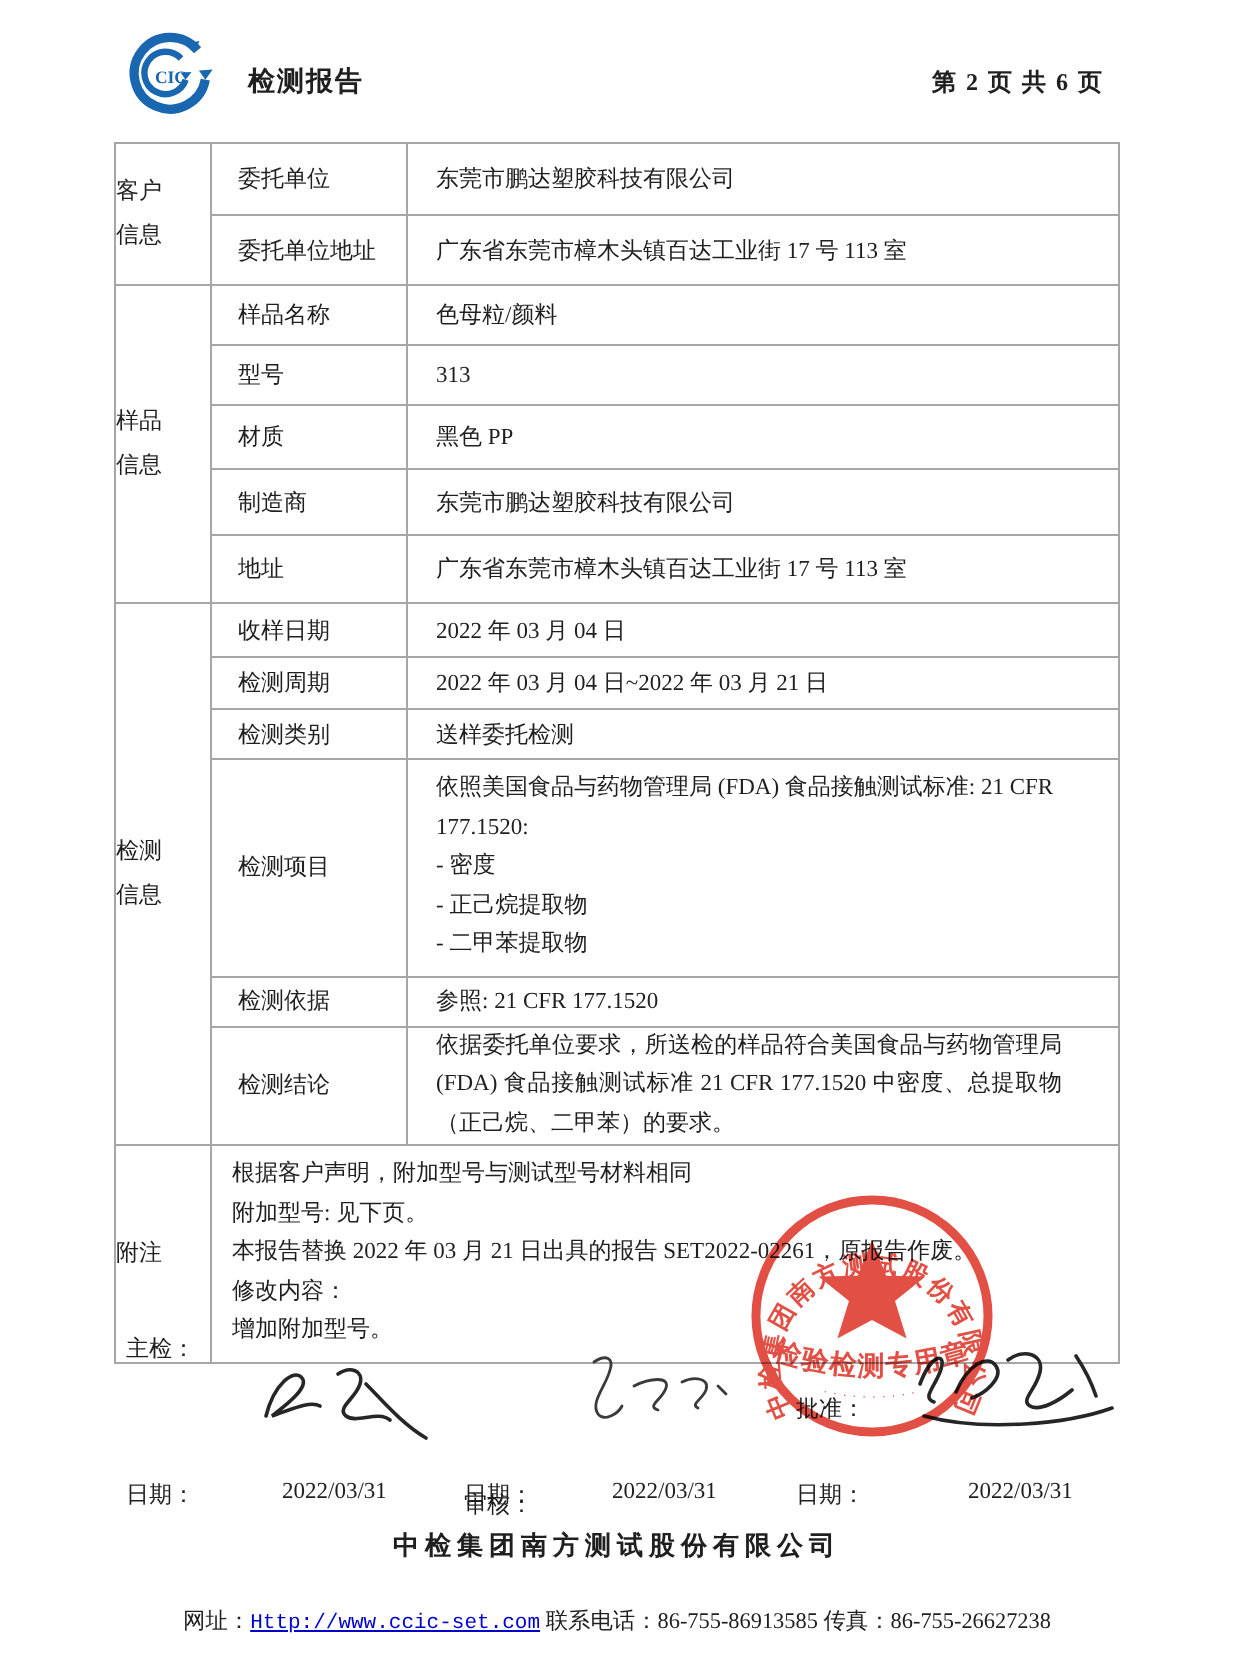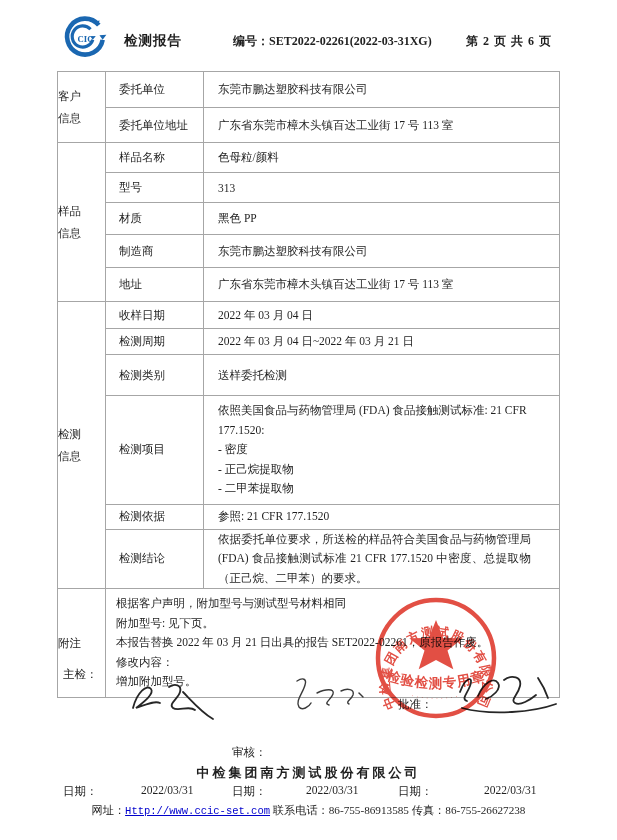--- a/index.html
+++ b/index.html
@@ -13,31 +13,31 @@
   .hdr-page { position:absolute; left:466px; top:33px; font-size:12px; font-weight:bold; letter-spacing:1px; }
 
   
   table.report { position:absolute; left:57px; top:71px; width:502px; border-collapse:collapse; table-layout:fixed; font-size:11.5px; }
   table.report td { border:1.5px solid #a6a6a6; vertical-align:middle; }
   td.sec { text-align:left; white-space:pre-line; line-height:22px; }
   td.lbl { padding-left:13px; }
   td.val { padding-left:14px; padding-right:8px; }
   tr.r1{height:36px} tr.r2{height:35px} tr.r3{height:30px} tr.r4{height:30px}
   tr.r5{height:32px} tr.r6{height:33px} tr.r7{height:34px} tr.r8{height:27px}
-  tr.r9{height:26px} tr.r10{height:41px} tr.r11{height:98px} tr.r12{height:25px}
+  tr.r9{height:26px} tr.r10{height:25px} tr.r11{height:98px} tr.r12{height:25px}
   tr.r13{height:48px} tr.r14{height:89px}
   td.multiline { line-height:19.5px; padding-top:5px; padding-bottom:5px; }
   td.conclusion { line-height:19.5px; text-align:justify; padding-right:28px; }
 
   
   .stamp { position:absolute; left:369px; top:591px; width:134px; height:134px; z-index:6; opacity:.9; mix-blend-mode:multiply; }
 
   
   .sig-label { position:absolute; font-size:11.5px; z-index:2; }
-  .sig-date { position:absolute; font-size:11.5px; z-index:2;margin-top:44px; }
+  .sig-date { position:absolute; font-size:11.5px; z-index:2; }
   .sig-svg { position:absolute; z-index:3; }
 
   
   .ftr { position:absolute; left:0; width:617px; text-align:center; }
   .ftr-company { top:764px; font-size:13px; font-weight:bold; letter-spacing:3px; }
   .ftr-address { top:786px; font-size:11.2px; }
   .ftr-web { top:803px; font-size:11.2px; }
   .ftr-url { color:#0000cc; font-family:"Liberation Mono","DejaVu Sans Mono",monospace; font-size:10.5px; }
 </style>
 </head>
@@ -48,21 +48,20 @@
   <svg class="hdr-logo" viewBox="0 0 50 50">
     <path d="M 40 11 A 19.5 19.5 0 1 0 44.2 27" fill="none" stroke="#1a67b1" stroke-width="5"></path>
     <path d="M 44.2 27 l 4 -5.5 l -7.5 0.5 z" fill="#1a67b1"></path>
     <path d="M 35 7 l 6 -1 l -2.5 6 z" fill="#1a67b1"></path>
     <circle cx="25" cy="25" r="13.5" fill="#ffffff"></circle>
     <path d="M 31 15.5 A 11.5 11.5 0 1 0 33.5 27" fill="none" stroke="#1a67b1" stroke-width="3.5"></path>
     <path d="M 33.5 27 l 3.2 -4.2 l -6 0.3 z" fill="#1a67b1"></path>
     <text x="25.5" y="29" text-anchor="middle" font-size="9.5" font-weight="bold" fill="#1a67b1">CIC</text>
   </svg>
   <div class="hdr-title">检测报告</div>
-  <div class="hdr-no"><span>编号：</span><span>SET2022-02261(2022-03-31XG)</span></div>
   <div class="hdr-page">第 2 页 共 6 页</div>
 
   <table class="report">
     <colgroup>
         <col style="width:48px">
         <col style="width:98px">
         <col style="width:356px">
       </colgroup>
     <tbody>
 

